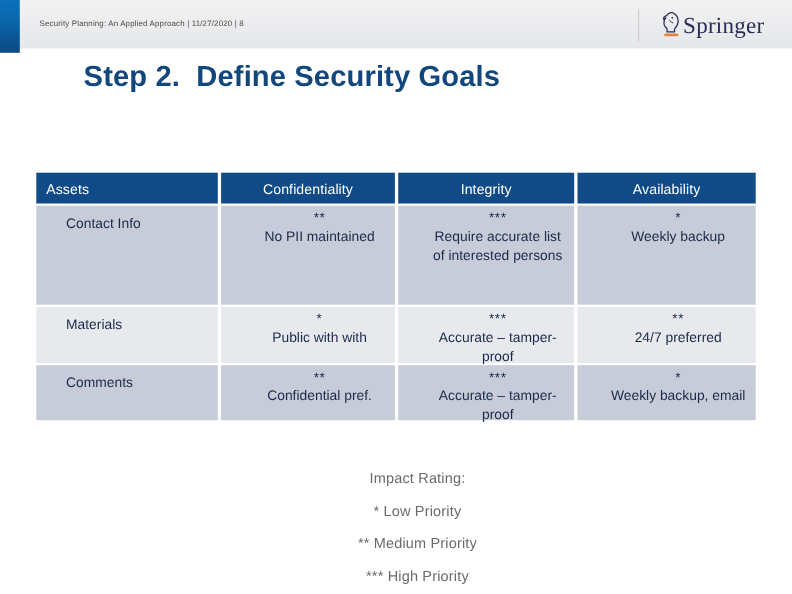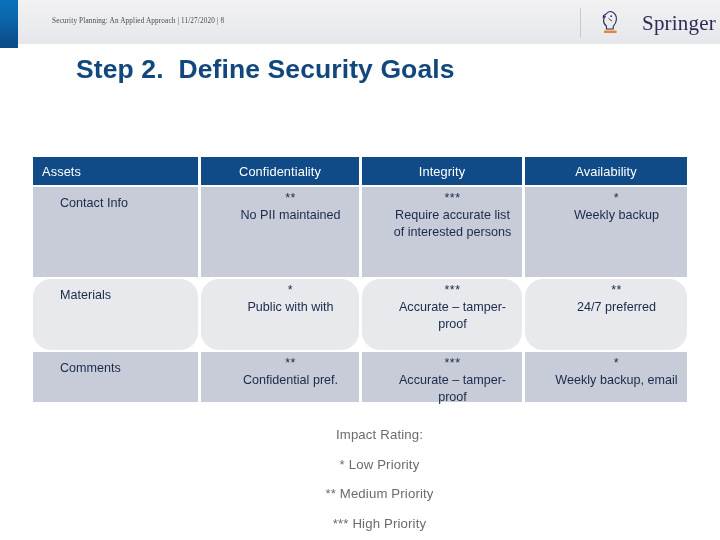--- a/index.html
+++ b/index.html
@@ -32,40 +32,39 @@
     height: 48px;
     background: linear-gradient(to bottom, #0a71bb 0%, #0b68ae 35%, #0a5392 75%, #0b4c85 100%);
   }
   #header-title-text {
     position: absolute;
     left: 36px;
     top: 17px;
     font-size: 7.2px;
     letter-spacing: 0.15px;
     color: #4a4a4a;
-    font-family: Liberation Serif, serif;
+    font-family: Liberation Sans, sans-serif;
     white-space: nowrap;
-    margin-left: 16px;
   }
   #header-divider {
     position: absolute;
     left: 580px;
     top: 8px;
     width: 1px;
     height: 30px;
     background: #c9c9cc;
   }
   #springer-logo {
     position: absolute;
     left: 600px;
     top: 8px;
     height: 30px;
     display: flex;
     align-items: center;
-    gap: 21px;
+    gap: 0;
   }
   #springer-mark {
     position: relative;
     width: 21px;
     height: 26px;
     flex: 0 0 auto;
   }
   #springer-mark svg { display: block; }
   #springer-wordmark {
     font-family: "Liberation Serif", serif;
@@ -152,21 +151,21 @@
     min-height: 14px;
   }
   .cell-note {
     display: block;
     margin-top: 2px;
     font-size: 12.6px;
     color: #1b2a4a;
   }
 
   .row-h-1 .t-cell { height: 90px; }
-  .row-h-2 .t-cell { height: 71px; border-radius: 18px; }
+  .row-h-2 .t-cell { height: 51px; }
   .row-h-3 .t-cell { height: 50px; }
 
   
   #legend {
     position: absolute;
     left: 0;
     top: 428px;
     width: 720px;
     text-align: center;
     color: #6b6b6b;

